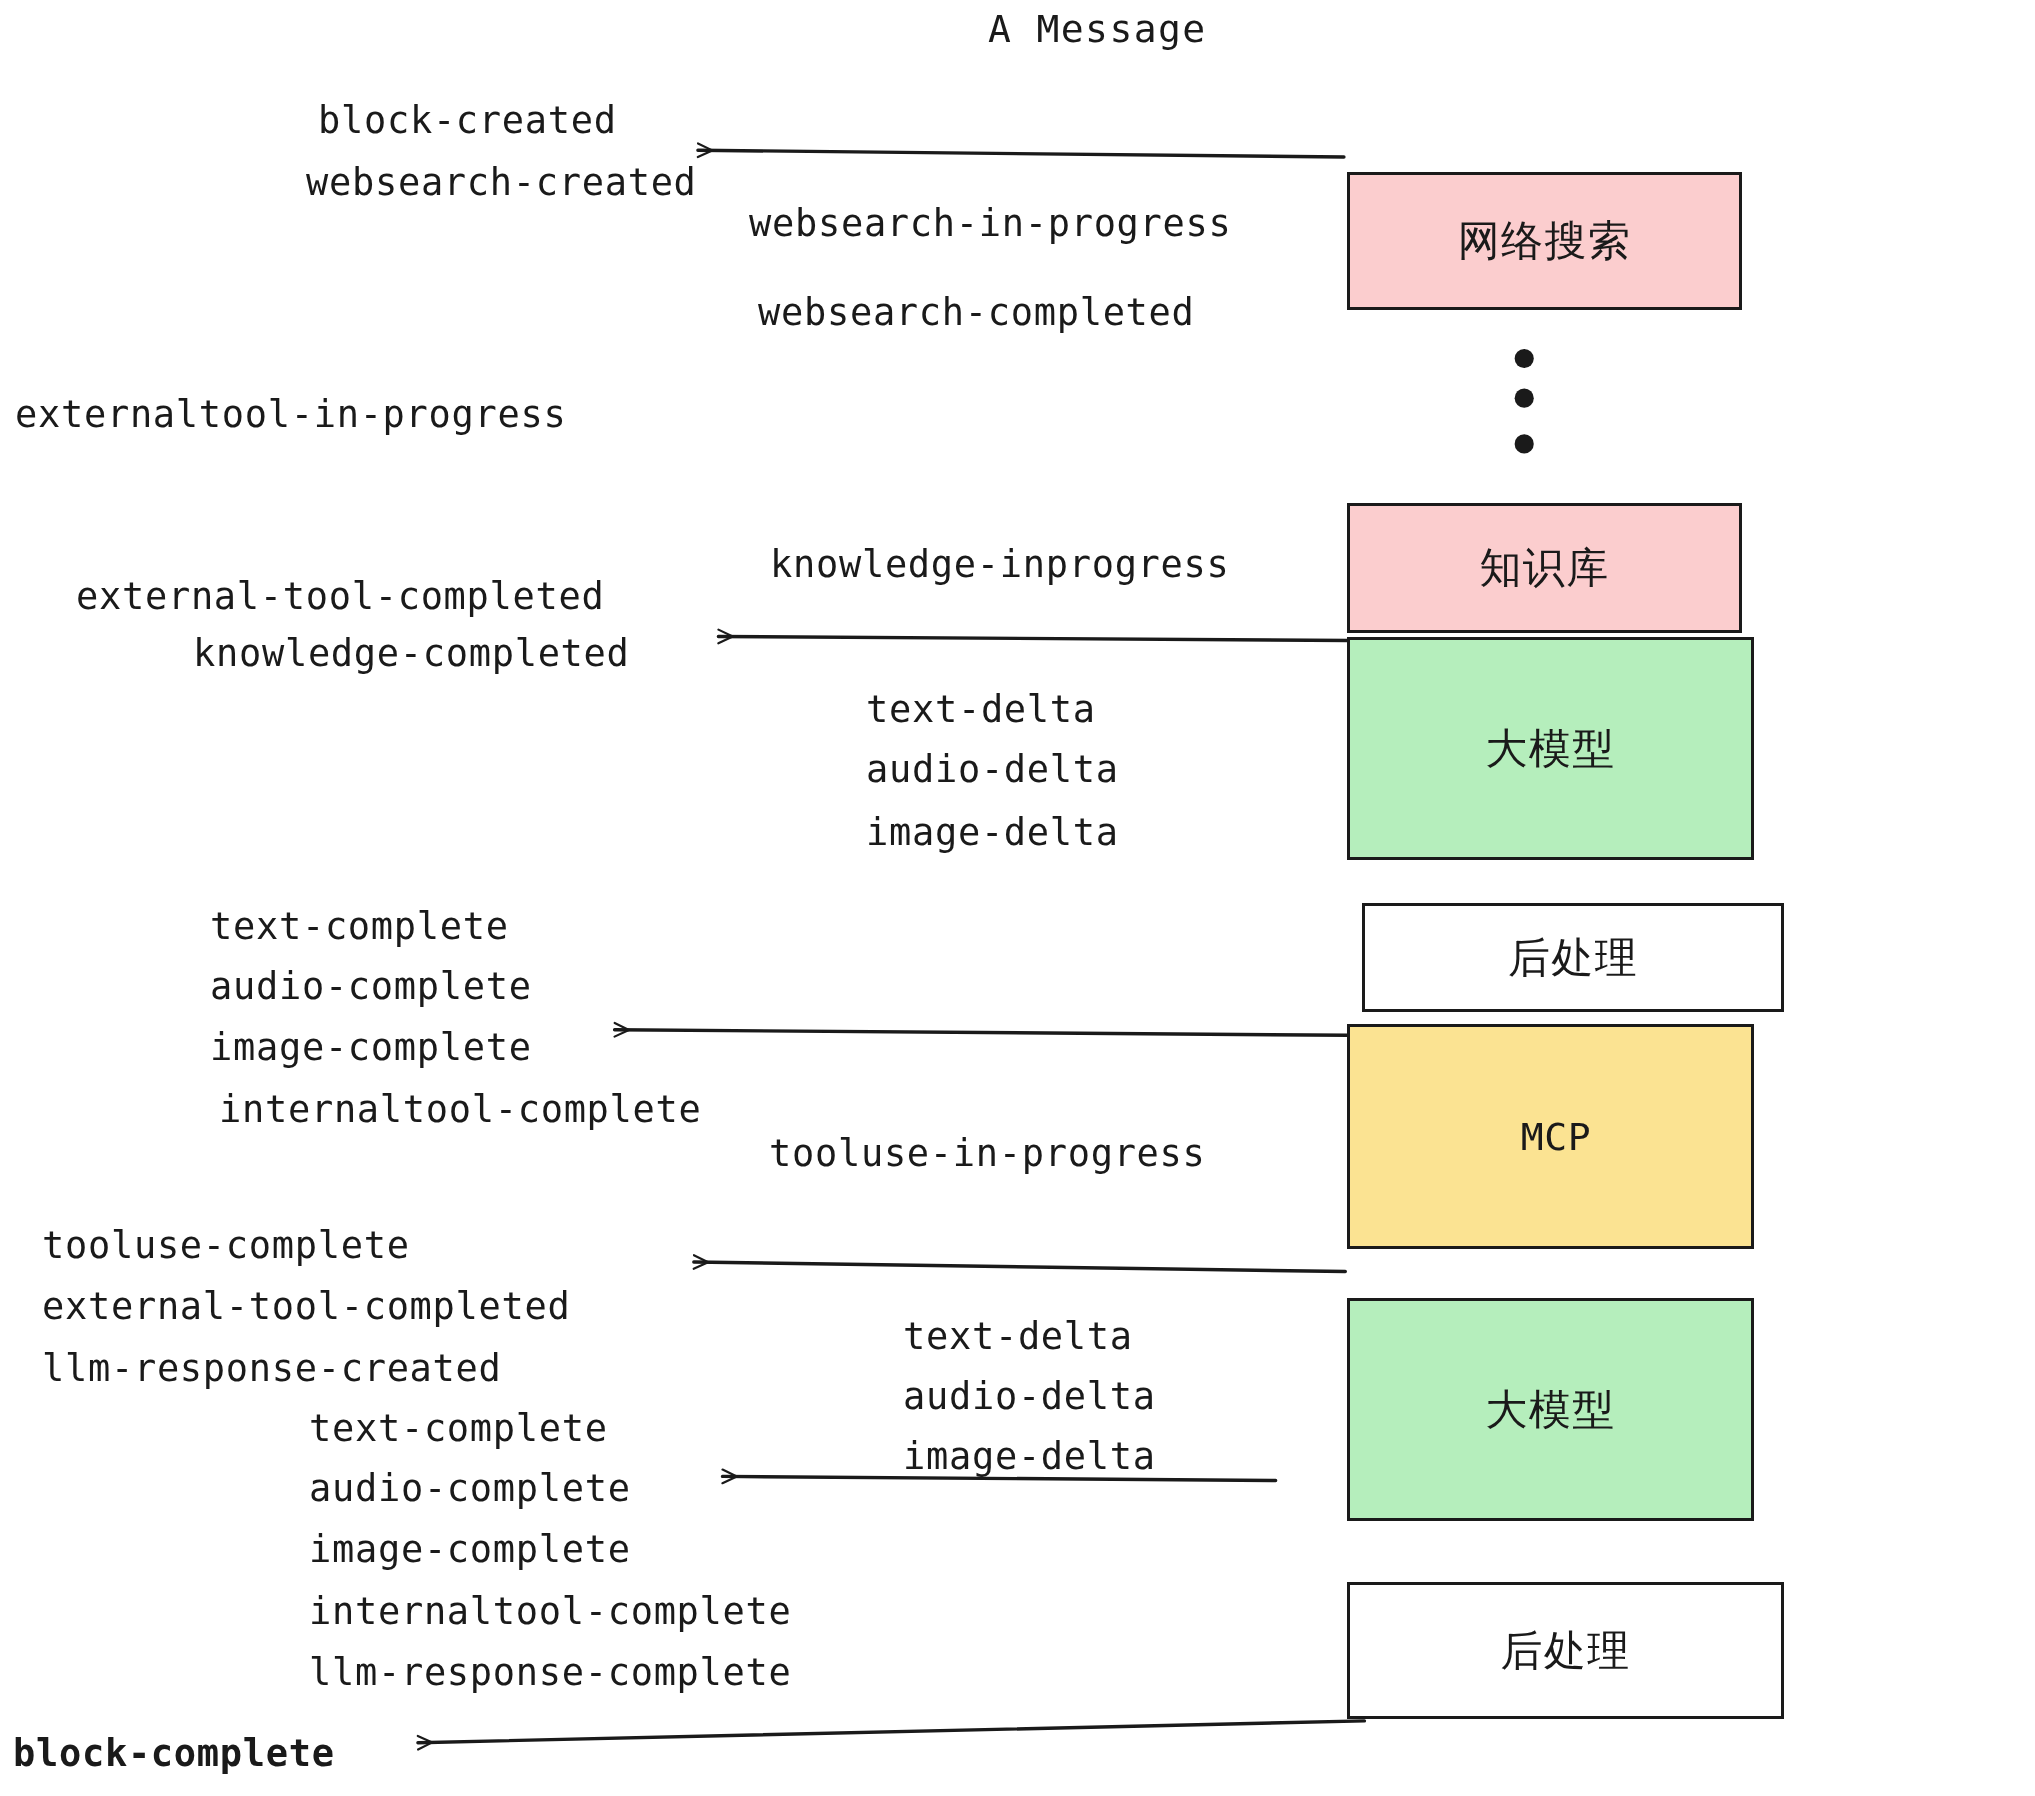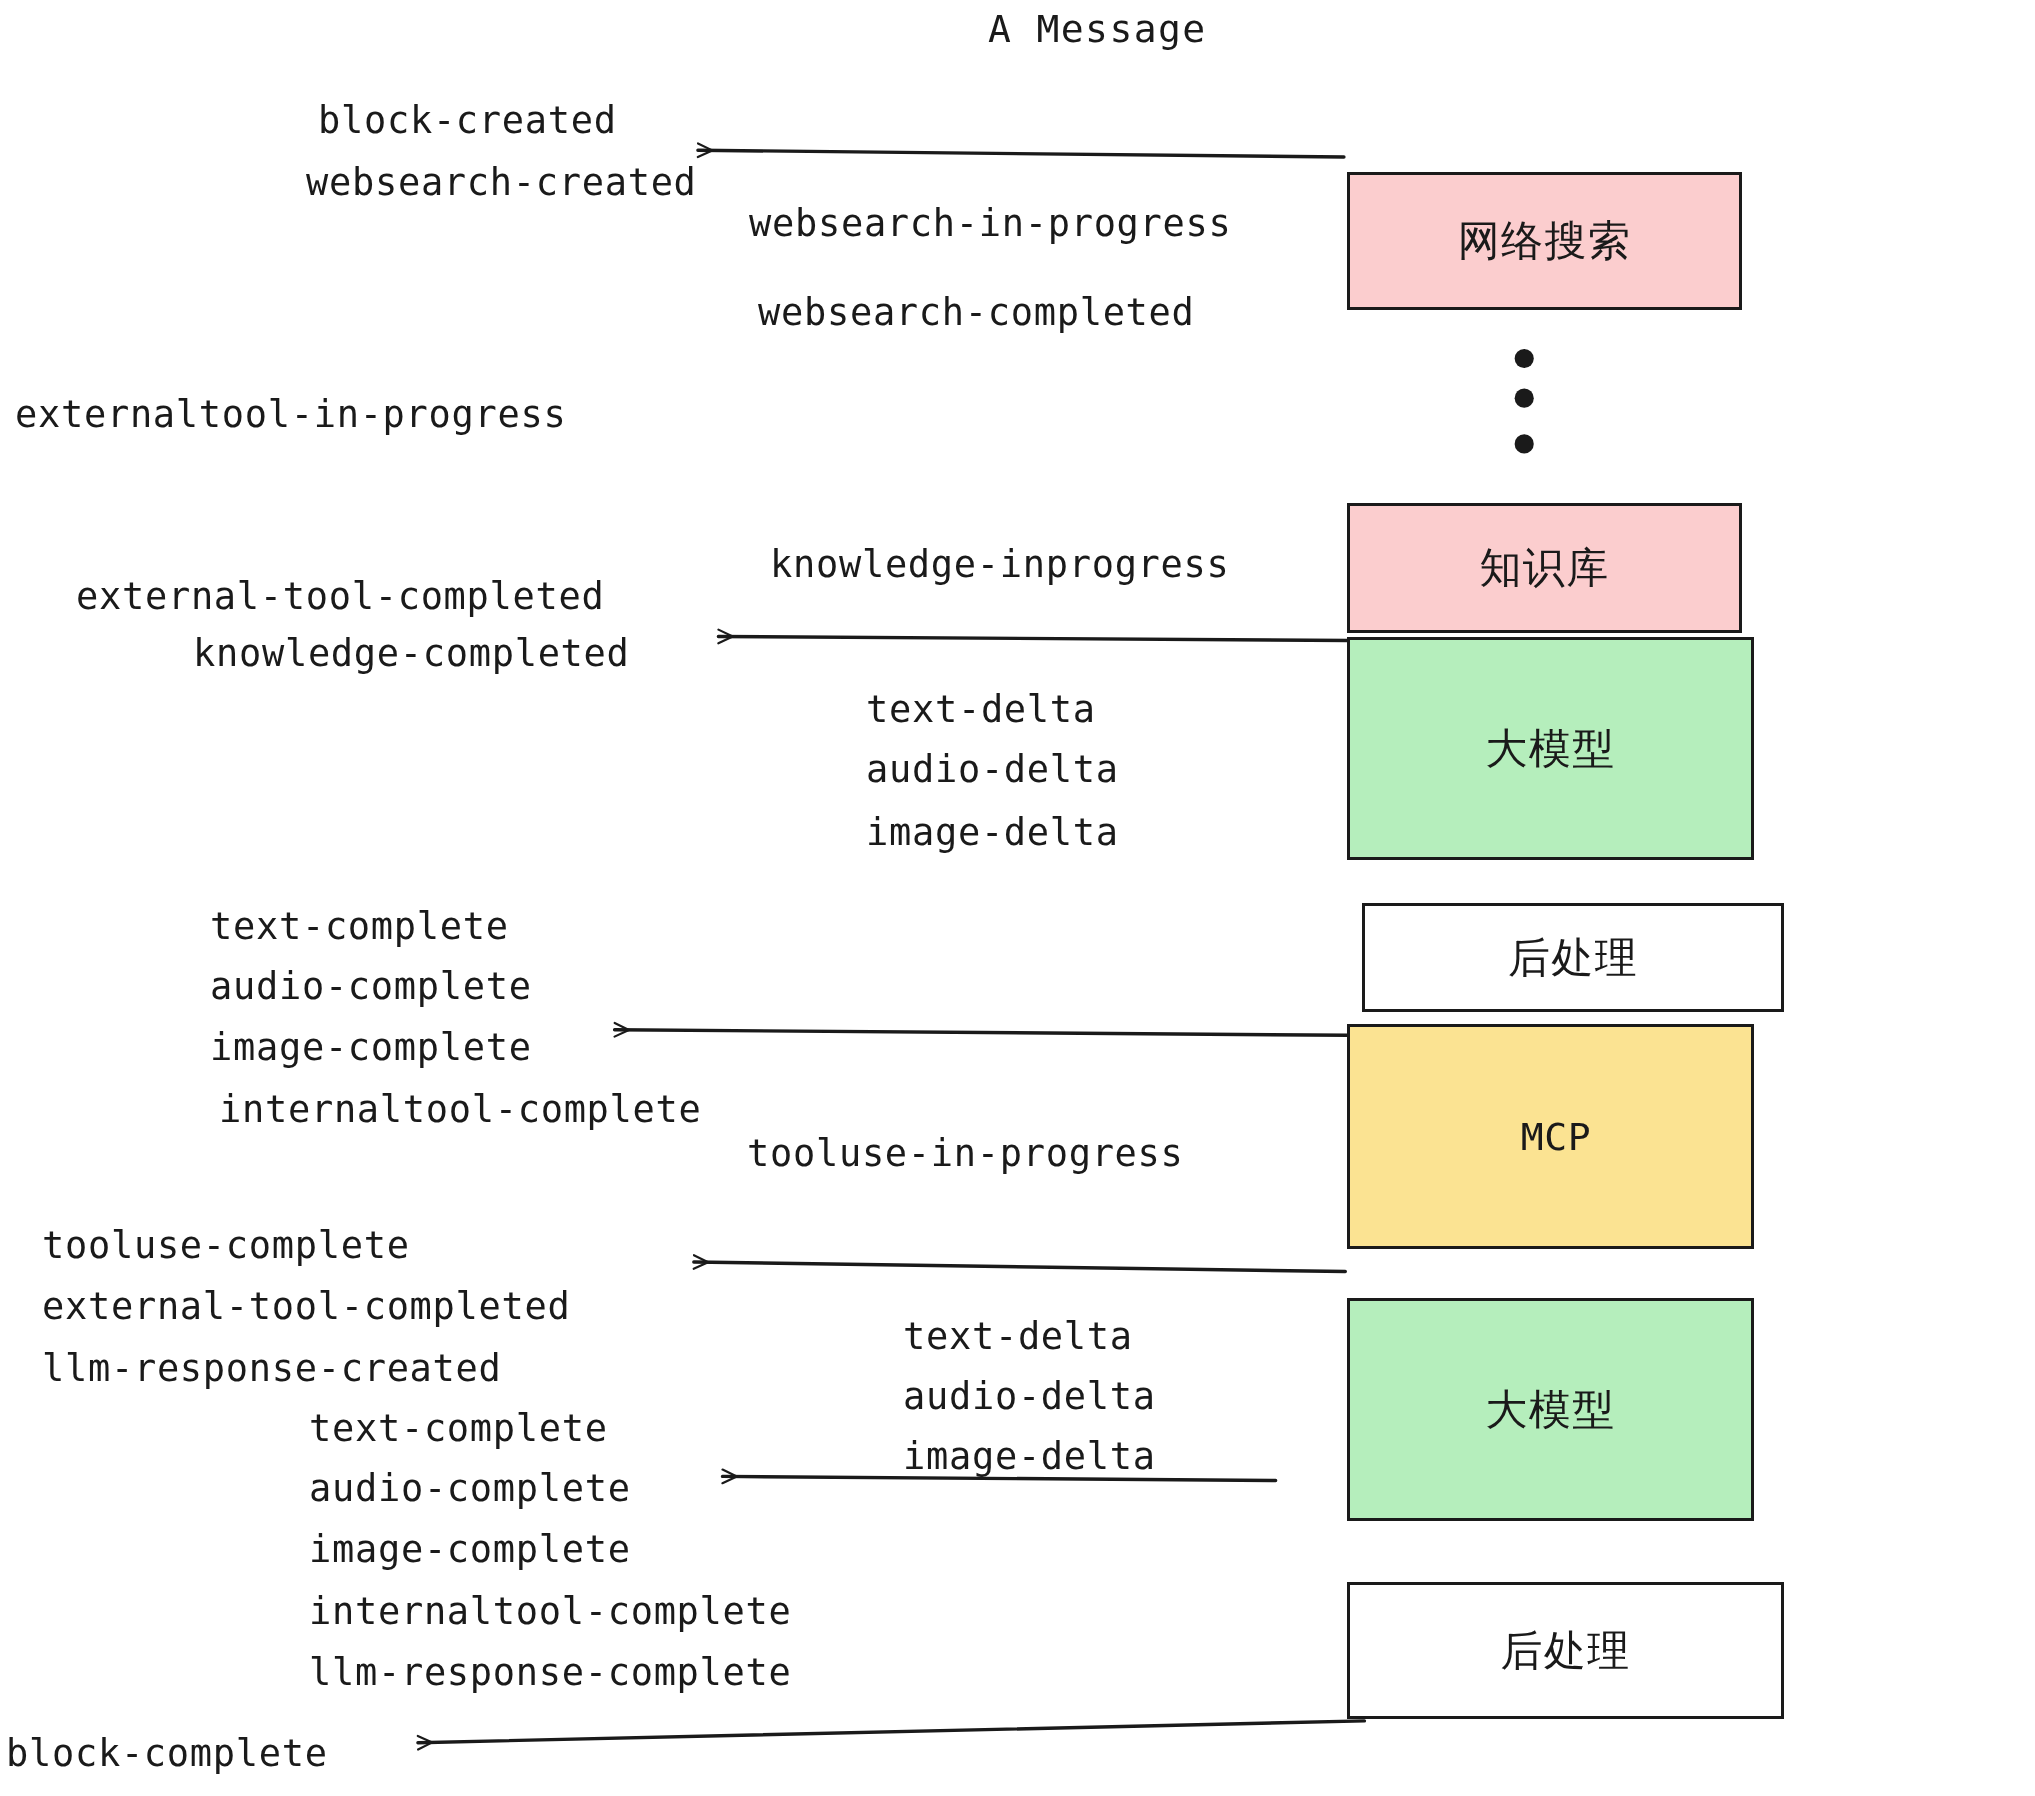--- a/index.html
+++ b/index.html
@@ -150,29 +150,29 @@
       <div class="evt" style="left: 770px; top: 546px;">knowledge-inprogress</div>
       <div class="evt" style="left: 76px; top: 578px;">external-tool-completed</div>
       <div class="evt" style="left: 193px; top: 635px;">knowledge-completed</div>
       <div class="evt" style="left: 866px; top: 691px;">text-delta</div>
       <div class="evt" style="left: 866px; top: 751px;">audio-delta</div>
       <div class="evt" style="left: 866px; top: 814px;">image-delta</div>
       <div class="evt" style="left: 210px; top: 908px;">text-complete</div>
       <div class="evt" style="left: 210px; top: 968px;">audio-complete</div>
       <div class="evt" style="left: 210px; top: 1029px;">image-complete</div>
       <div class="evt" style="left: 219px; top: 1091px;">internaltool-complete</div>
-      <div class="evt" style="left: 747px; top: 1135px;">tooluse-in-progress</div>
+      <div class="evt" style="left: 769px; top: 1135px;">tooluse-in-progress</div>
       <div class="evt" style="left: 42px; top: 1227px;">tooluse-complete</div>
       <div class="evt" style="left: 42px; top: 1288px;">external-tool-completed</div>
       <div class="evt" style="left: 42px; top: 1350px;">llm-response-created</div>
       <div class="evt" style="left: 903px; top: 1318px;">text-delta</div>
       <div class="evt" style="left: 903px; top: 1378px;">audio-delta</div>
       <div class="evt" style="left: 903px; top: 1438px;">image-delta</div>
       <div class="evt" style="left: 309px; top: 1410px;">text-complete</div>
       <div class="evt" style="left: 309px; top: 1470px;">audio-complete</div>
       <div class="evt" style="left: 309px; top: 1531px;">image-complete</div>
       <div class="evt" style="left: 309px; top: 1593px;">internaltool-complete</div>
       <div class="evt" style="left: 309px; top: 1654px;">llm-response-complete</div>
-      <div class="evt" style="left: 6px; top: 1735px;">block-complete</div>
+      <div class="evt" style="left: 13px; top: 1735px; font-weight: bold;">block-complete</div>
     </div>
 
 </div>
 
 
 </body></html>

